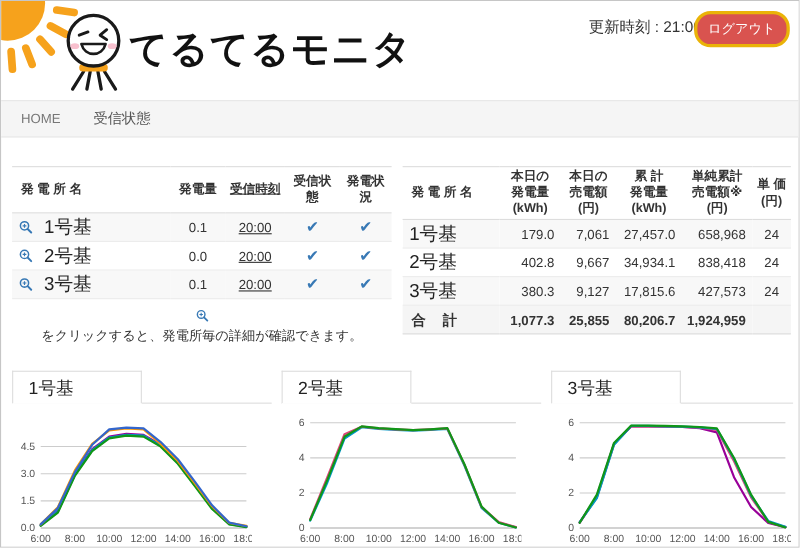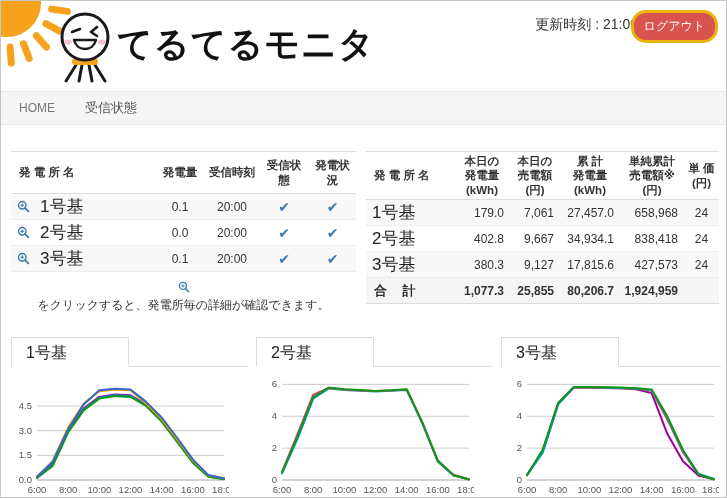--- a/index.html
+++ b/index.html
@@ -52,21 +52,21 @@
   .zoom-ic { display:inline-block; vertical-align:middle; cursor:pointer; line-height:0; }
   .check { color:#3879b5; font-size:14px; }
   .num-r { text-align:right !important; padding-right:6px !important; }
   tfoot td {
     height:26px; background:#f5f5f5; border-top:1px solid #ddd; border-bottom:1px solid #ddd;
     font-weight:bold; padding:1px 3px; vertical-align:middle;
   }
   .total-label { text-align:left; font-size:13px; letter-spacing:6px; padding-left:8px; }
   .note { margin-top:9px; font-size:12px; color:#333; display:flex; align-items:center; gap:4px;flex-direction:column; }
   
-  .sc0{width:144px;} .sc1{width:50px;} .sc2{width:54px;} .sc3{width:50px;} .sc4{width:47px;}
+  .sc0{width:144px;} .sc1{width:50px;} .sc2{width:54px;text-decoration:underline;} .sc3{width:50px;} .sc4{width:47px;}
   
   .rc0{width:88px;} .rc1{width:56px;} .rc2{width:50px;} .rc3{width:60px;} .rc4{width:64px;} .rc5{width:35px;}
   
   .panel { position:absolute; top:336px; width:236px; }
   .p1{ left:10px; } .p2{ left:255px; } .p3{ left:500px; width:220px; }
   .tab-row { height:30px; border-bottom:1px solid #ddd; }
   .tab {
     display:inline-block; height:30px; min-width:118px; background:#fff;
     border:1px solid #ddd; border-bottom:1px solid #fff; margin-bottom:-1px;
     font-size:16px; color:#222; padding:5px 14px 0 14px; cursor:pointer; position:relative; z-index:1;

